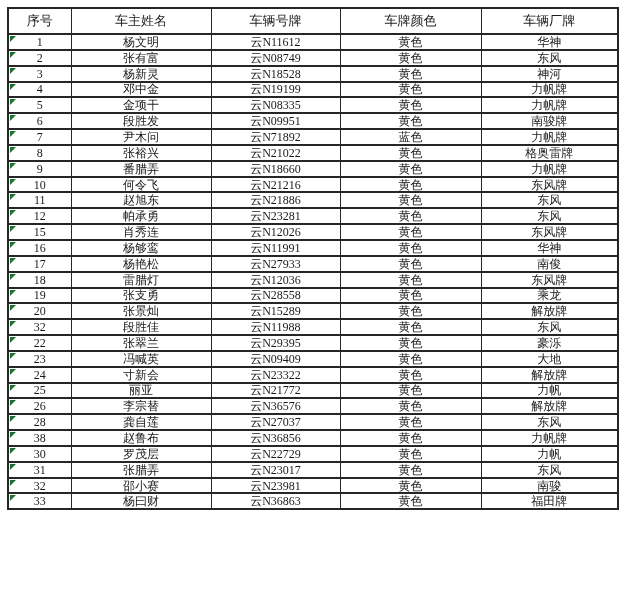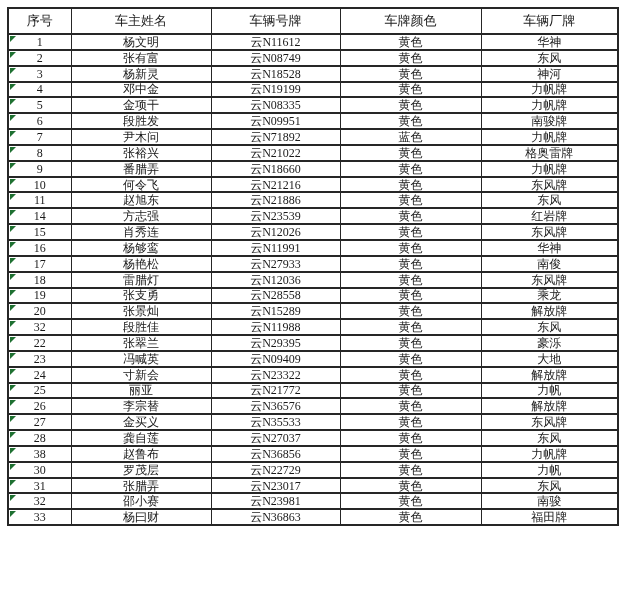--- a/index.html
+++ b/index.html
@@ -272,33 +272,33 @@
     <td>
       <span class="cell-text">黄色</span>
     </td>
     <td>
       <span class="cell-text">东风</span>
     </td>
   </tr>
         <tr>
     <td>
       <span class="flag"></span>
-      <span class="cell-text">14</span>
-    </td>
-    <td>
-      <span class="cell-text">方志强</span>
-    </td>
-    <td>
-      <span class="cell-text">云N23539</span>
-    </td>
-    <td>
-      <span class="cell-text">黄色</span>
-    </td>
-    <td>
-      <span class="cell-text">红岩牌</span>
+      <span class="cell-text">12</span>
+    </td>
+    <td>
+      <span class="cell-text">帕承勇</span>
+    </td>
+    <td>
+      <span class="cell-text">云N23281</span>
+    </td>
+    <td>
+      <span class="cell-text">黄色</span>
+    </td>
+    <td>
+      <span class="cell-text">东风</span>
     </td>
   </tr>
         <tr>
     <td>
       <span class="flag"></span>
       <span class="cell-text">15</span>
     </td>
     <td>
       <span class="cell-text">肖秀连</span>
     </td>
@@ -501,38 +501,20 @@
       <span class="cell-text">李宗替</span>
     </td>
     <td>
       <span class="cell-text">云N36576</span>
     </td>
     <td>
       <span class="cell-text">黄色</span>
     </td>
     <td>
       <span class="cell-text">解放牌</span>
-    </td>
-  </tr>
-        <tr>
-    <td>
-      <span class="flag"></span>
-      <span class="cell-text">27</span>
-    </td>
-    <td>
-      <span class="cell-text">金买义</span>
-    </td>
-    <td>
-      <span class="cell-text">云N35533</span>
-    </td>
-    <td>
-      <span class="cell-text">黄色</span>
-    </td>
-    <td>
-      <span class="cell-text">东风牌</span>
     </td>
   </tr>
         <tr>
     <td>
       <span class="flag"></span>
       <span class="cell-text">28</span>
     </td>
     <td>
       <span class="cell-text">龚自莲</span>
     </td>

